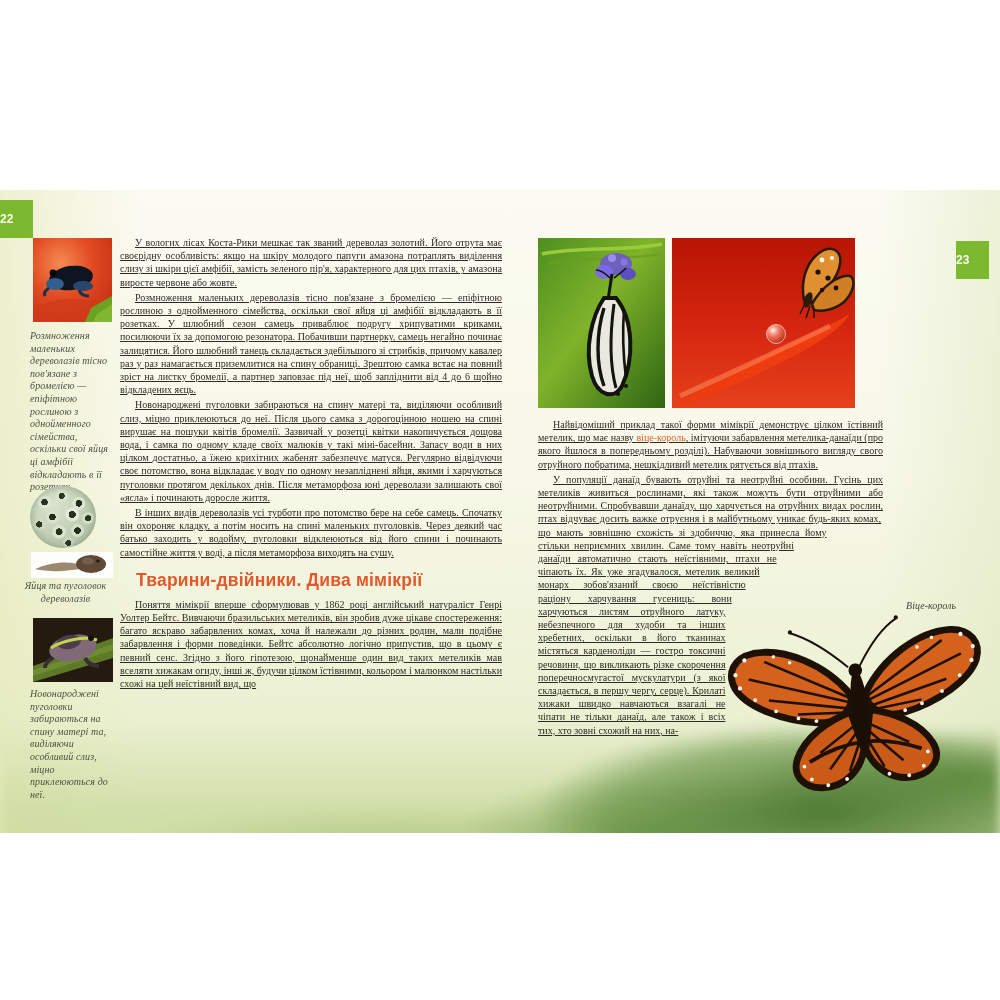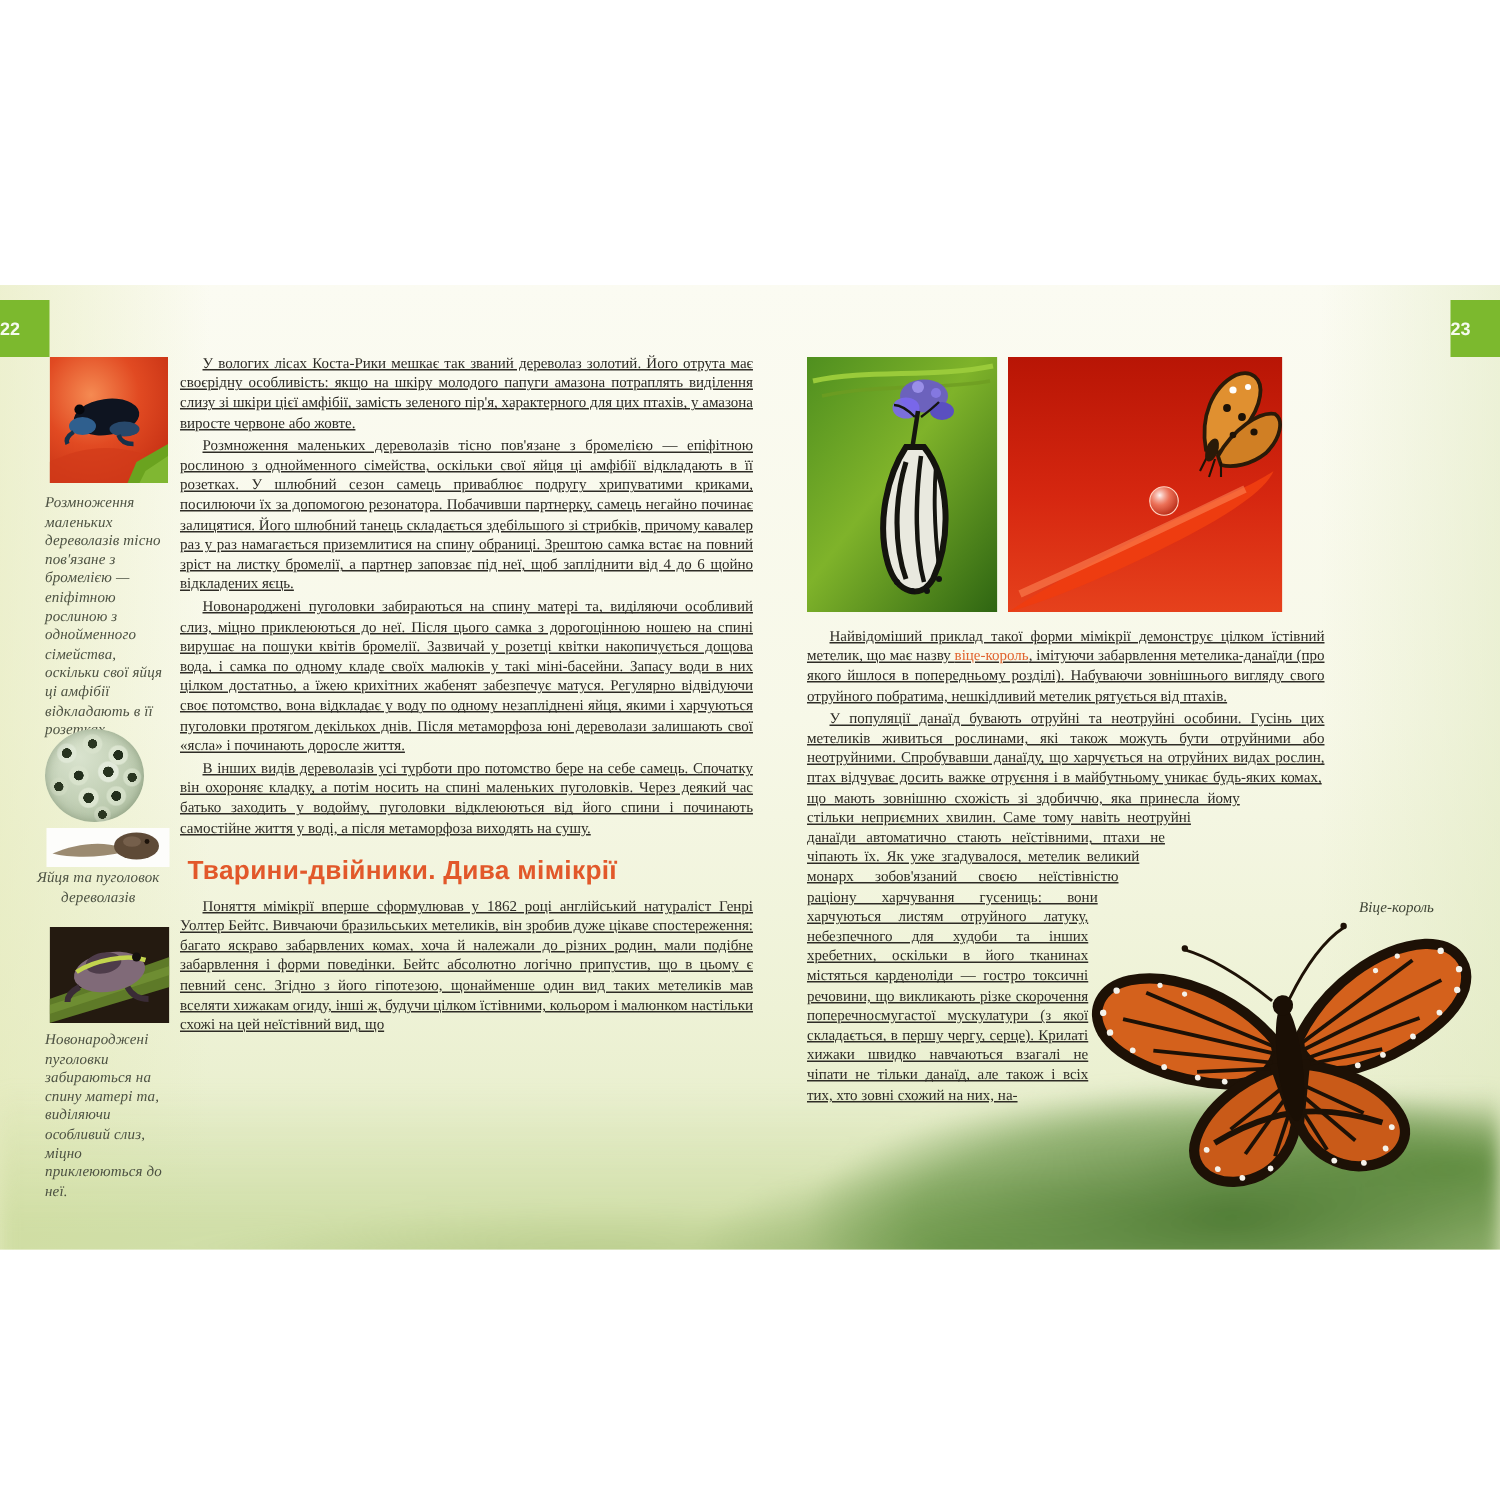--- a/index.html
+++ b/index.html
@@ -23,38 +23,38 @@
       radial-gradient(ellipse 420px 70px at 40% 105%, rgba(160,185,110,.65), transparent 70%),
       linear-gradient(180deg, transparent 20%, rgba(190,210,140,.5) 80%);
     filter: blur(6px);
   }
 
   .page-tab {
     position:absolute; top:10px; width:33px; height:38px; background:#7cb92e;
     color:rgba(255,255,255,.92); font:bold 12px/38px "Liberation Sans", sans-serif;
   }
   .tab-left { left:0; }
-  .tab-right { right:0; }
+  .tab-right { right:11px;margin-top:41px; }
 
   
   .sb-photo { position:absolute; overflow:hidden; }
   .sb-cap {
     position:absolute; font-style:italic; font-size:10px; line-height:12.6px;
     color:#4c5142; letter-spacing:.1px;
   }
   .cap-right { text-align:center; }
 
   .lp-text { position:absolute; left:120px; top:46px; width:382px; }
   .lp-text p, .rp-text p {
     font-size:10px; line-height:13.2px; text-align:justify; color:#2e2c26;
     text-indent:15px; margin-bottom:2px;text-decoration:underline;
   }
   .lp-text h2 {
     font-family:"Liberation Sans", sans-serif; font-weight:bold; font-size:17.5px;
-    color:#e2582a; margin:11px 0 7px 5px; letter-spacing:.2px;
+    color:#e2582a; margin:11px 0 7px 16px; letter-spacing:.2px;
   }
 
   
   .rp-photo { position:absolute; overflow:hidden; }
   .rp-text { position:absolute; left:538px; top:228px; width:345px; }
   .no-indent { text-indent:0 !important; }
   .hl { color:#e0642f; }
   .margin-cap {
     position:absolute; left:893px; top:55px; width:76px;
     font-style:italic; font-size:10px; line-height:13px; color:#4c5142;

